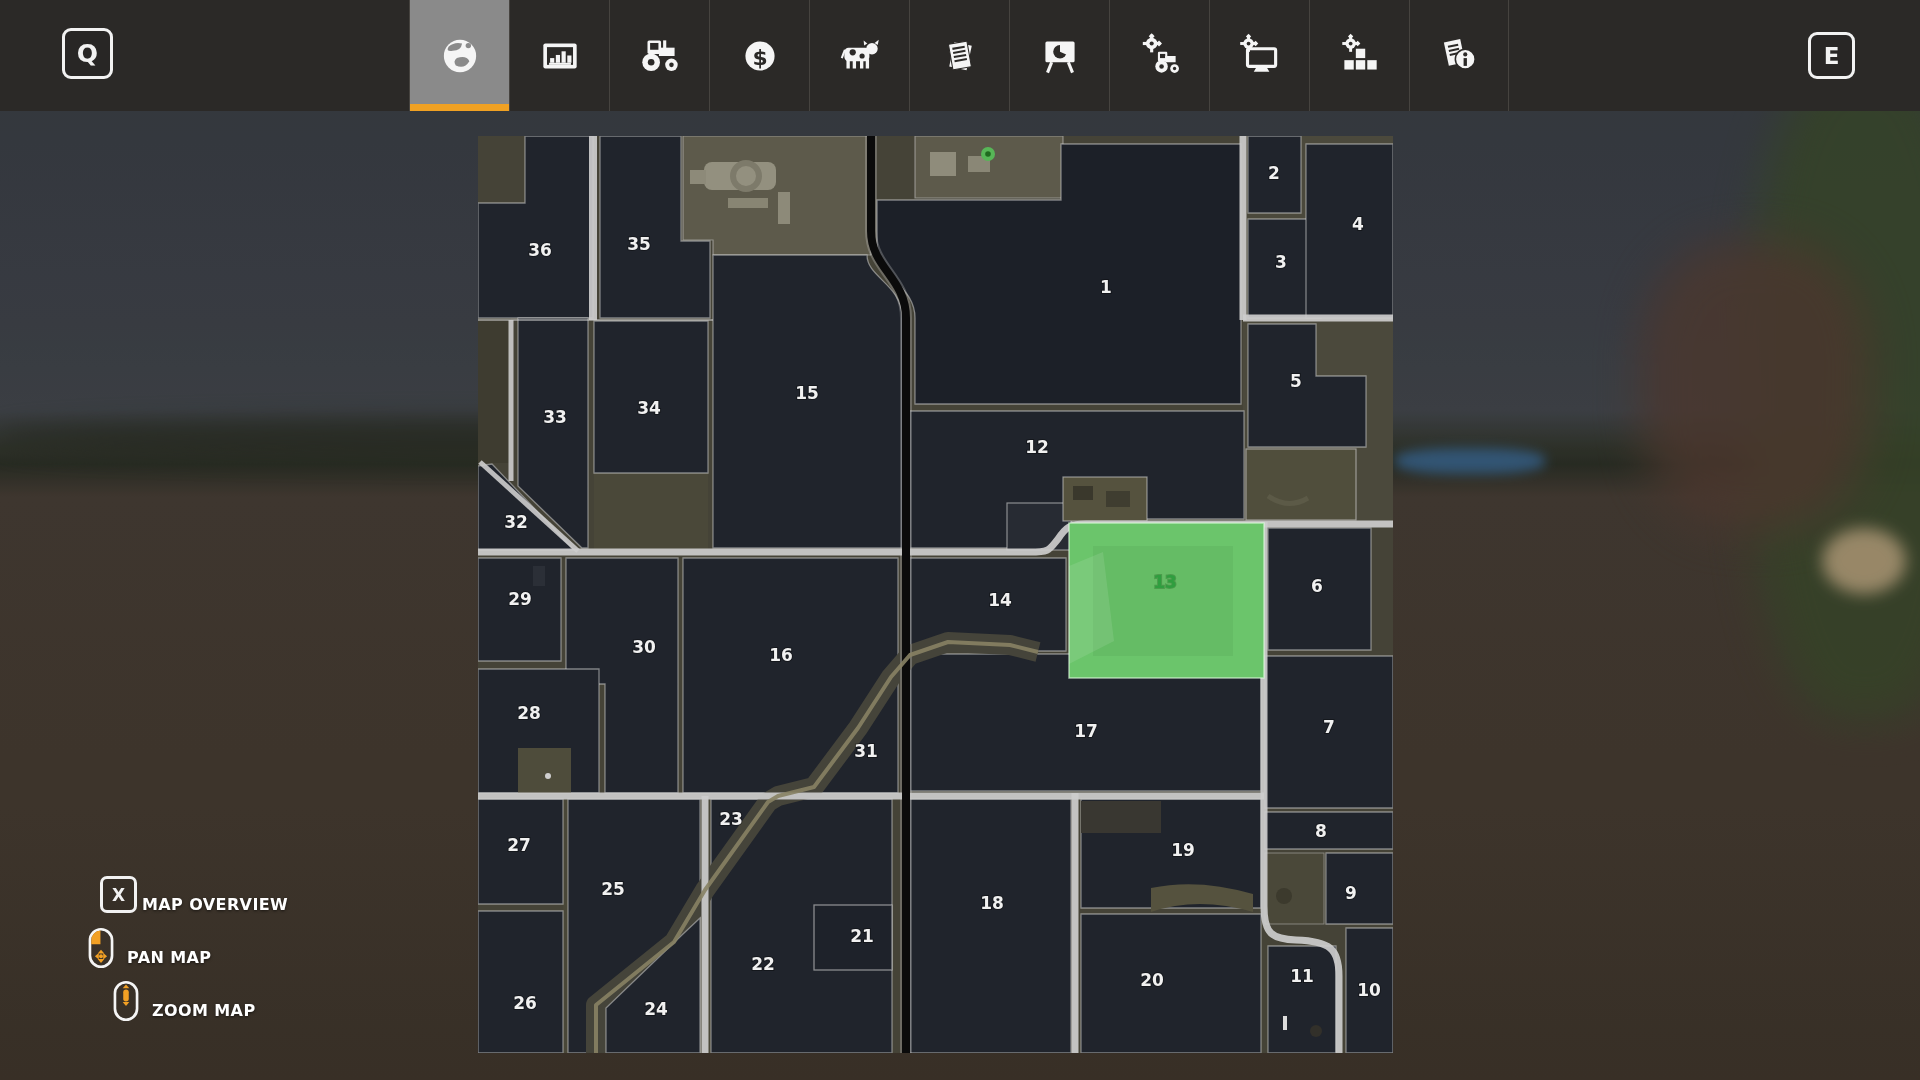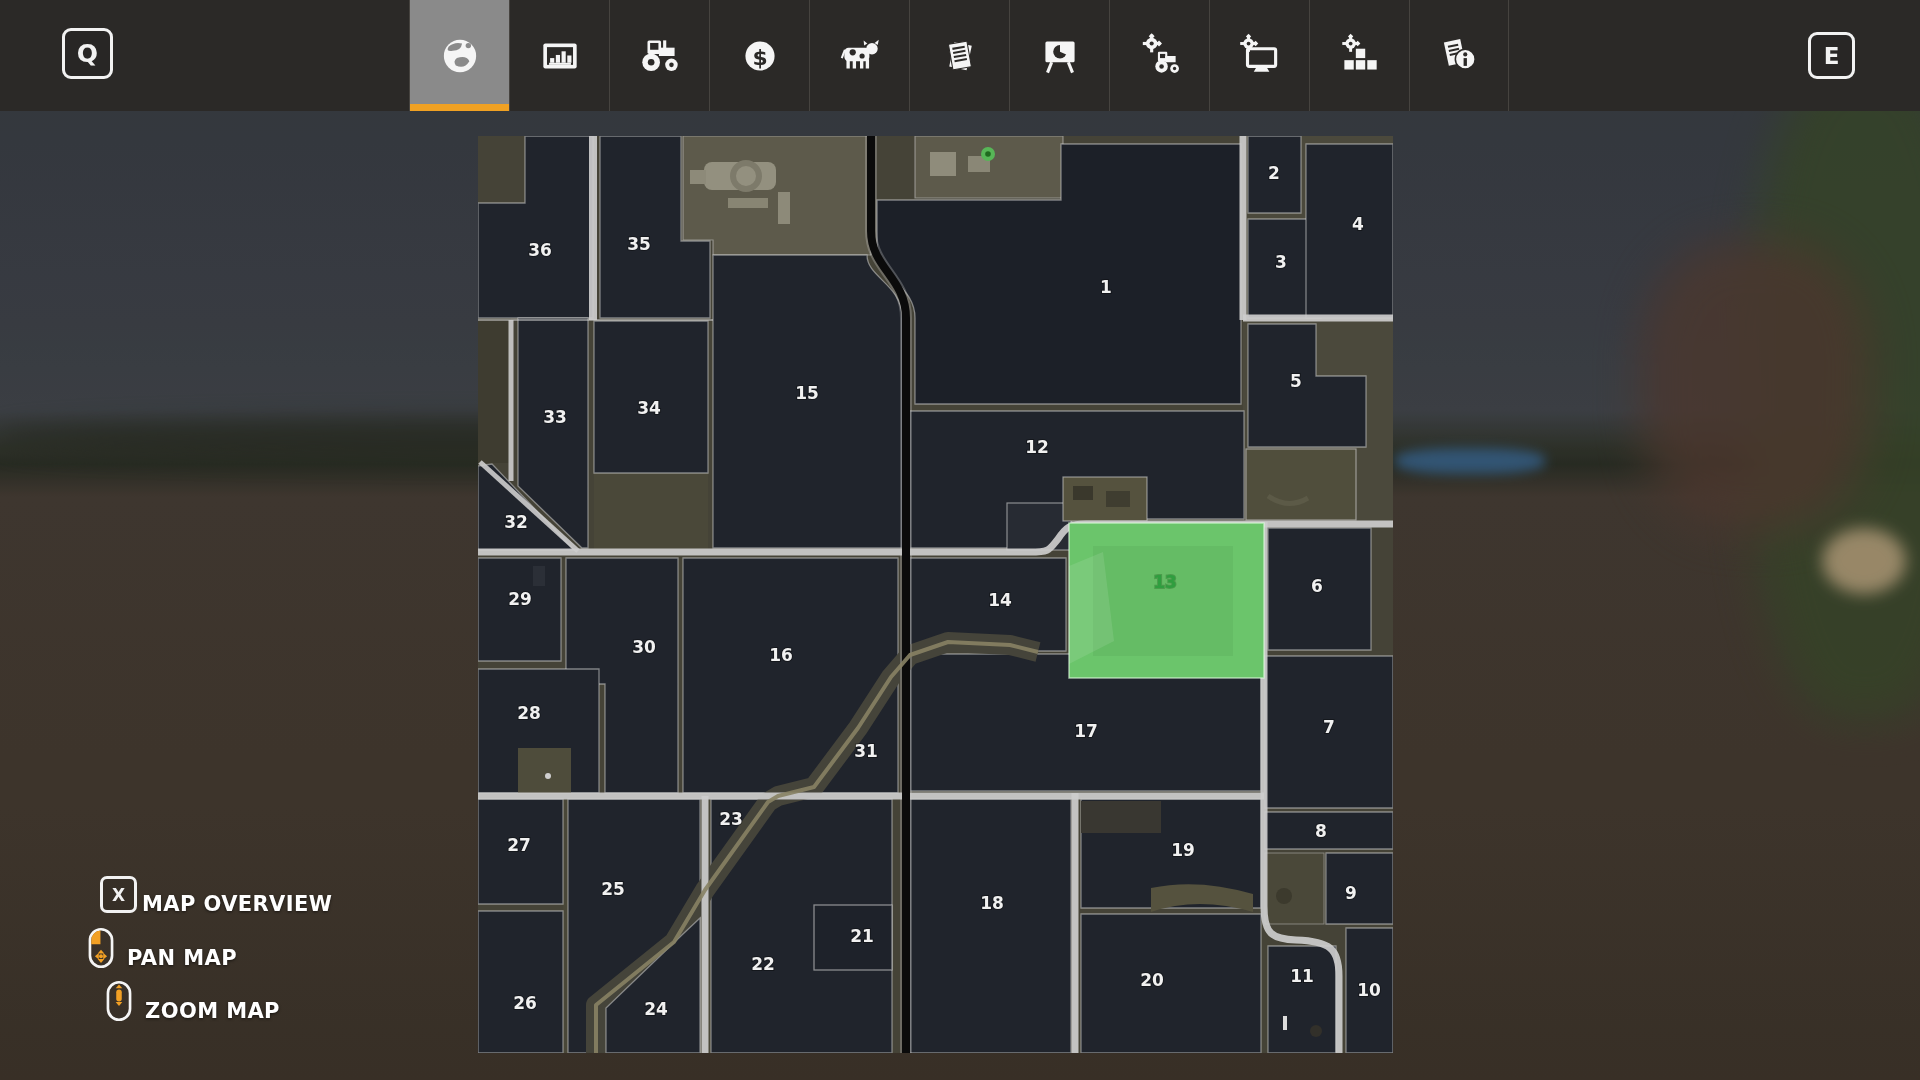--- a/index.html
+++ b/index.html
@@ -33,29 +33,29 @@
   #map svg { width:100%; height:100%; display:block; }
   .field { fill:#20242c; stroke:rgba(205,205,205,0.55); stroke-width:1.3; }
   .field.darker { fill:#1c2028; }
   .flabel { font-family:"DejaVu Sans","Liberation Sans",sans-serif; font-size:17px; font-weight:bold;
             fill:#f1f1f1; text-anchor:middle; dominant-baseline:middle;
             paint-order:stroke; stroke:rgba(0,0,0,0.35); stroke-width:2px; }
   .flabel.sel { fill:#2f9e3f; stroke:rgba(0,60,0,0.25); }
 
   
   .legend-row { position:absolute; display:flex; align-items:center; color:#fff; }
-  .legend-label { font-size:21px; font-weight:bold; letter-spacing:0.4px;
+  .legend-label { font-size:16px; font-weight:bold; letter-spacing:0.4px;
                   text-shadow:0 1px 3px rgba(0,0,0,0.6); white-space:nowrap;margin-top:19px; }
   #legend-x-key { position:absolute; left:100px; top:876px; width:37px; height:37px;
                   border:3px solid #f2f2f2; border-radius:7px; color:#f2f2f2;
                   display:flex; align-items:center; justify-content:center;
                   font-size:17px; font-weight:bold; background:rgba(30,30,30,0.15); }
   #legend-row-1 { left:142px; top:876px; height:37px; }
   #legend-row-2 { left:87px; top:927px; height:42px; }
-  #legend-row-3 { left:105px; top:980px; height:42px; }
+  #legend-row-3 { left:112px; top:980px; height:42px; }
   .mouse-icon { width:28px; height:42px; margin-right:12px; }
   #legend-row-2 .legend-label, #legend-row-3 .legend-label { position:relative; }
 </style>
 </head>
 <body>
 
 <div id="scene">
   <div class="blob" style="right:-60px; top:60px; width:230px; height:660px; background:#3f4f2e; opacity:.85;"></div>
   <div class="blob" style="left:1640px; top:240px; width:230px; height:290px; background:#5a4136; opacity:.8;"></div>
   <div class="blob" style="left:1395px; top:448px; width:150px; height:26px; background:#3d6b96; opacity:.9; filter:blur(6px);"></div>

